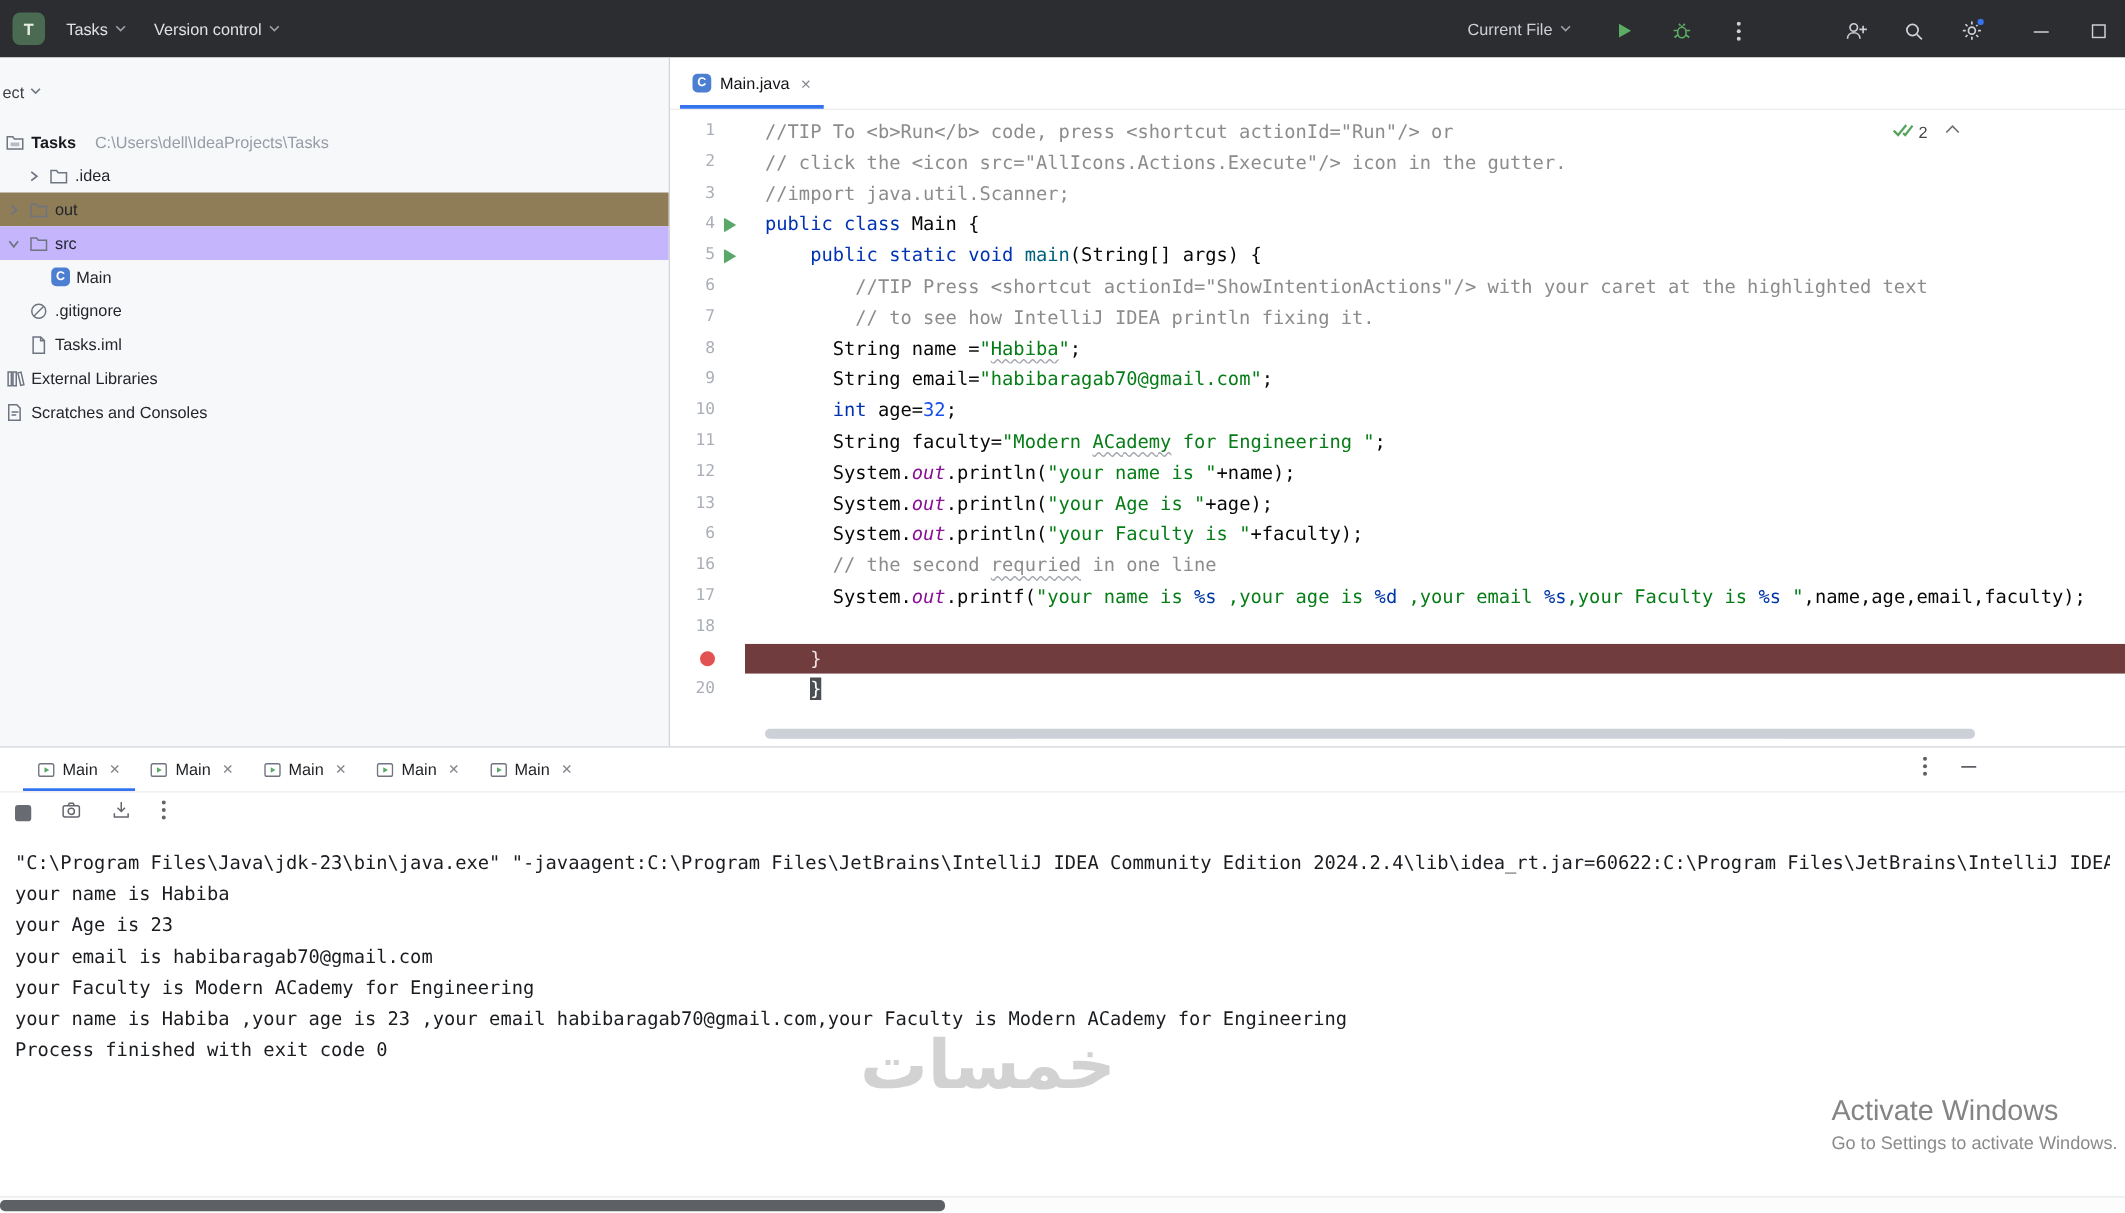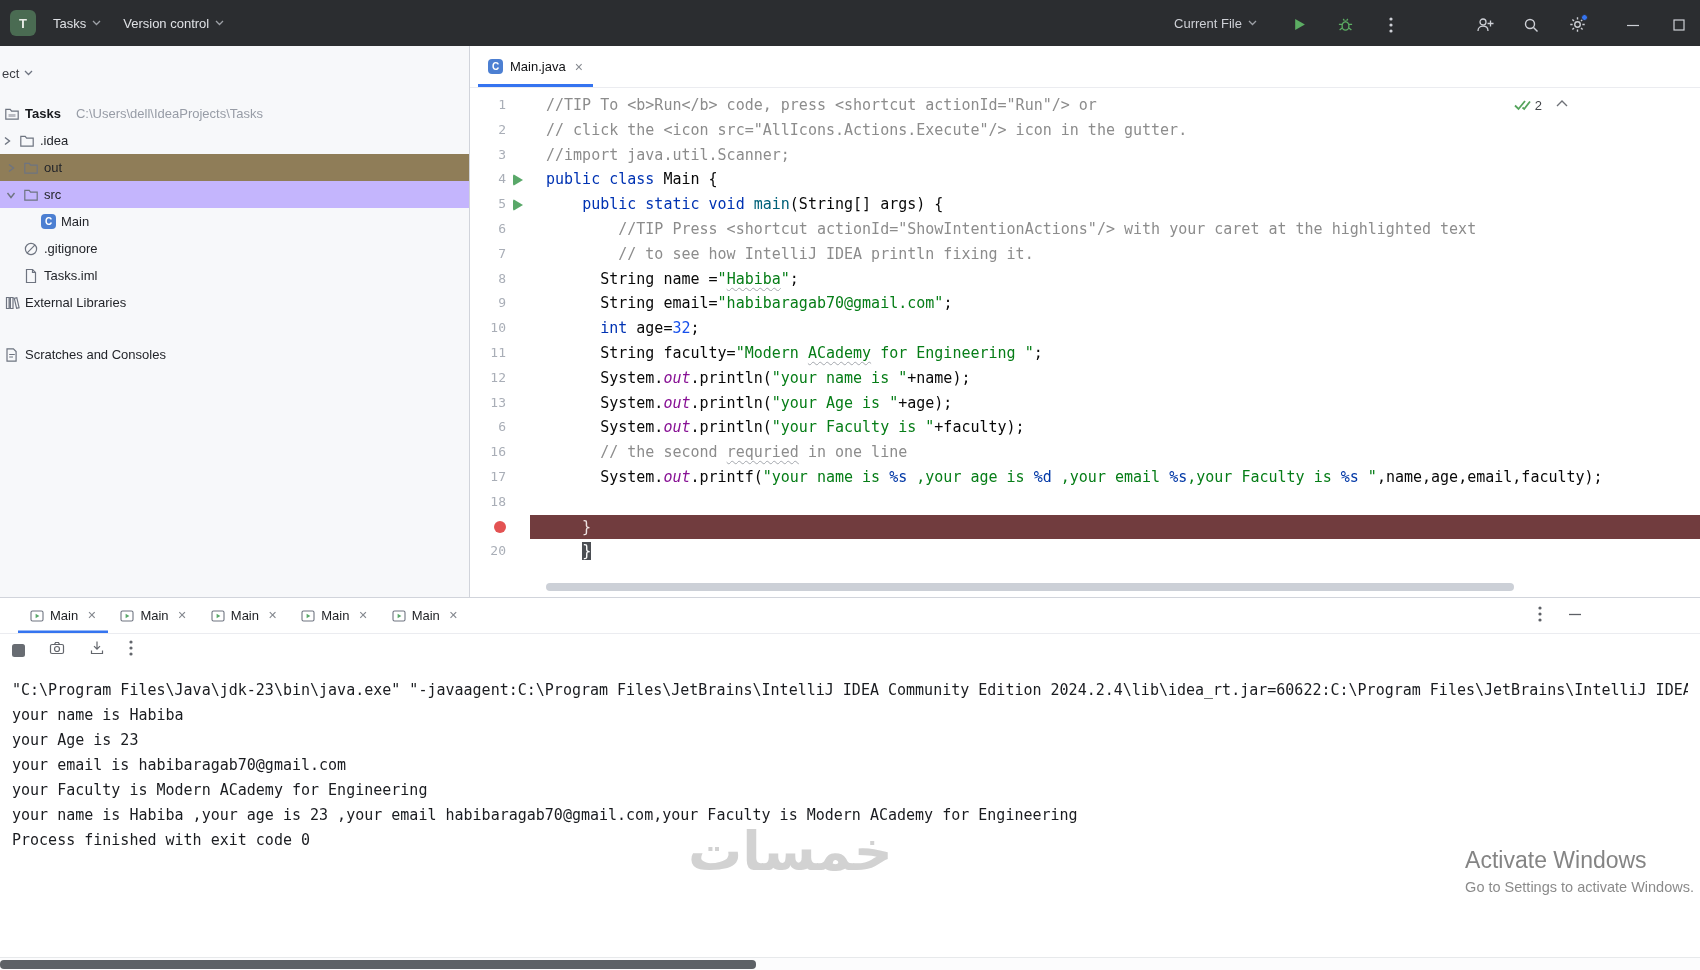--- a/index.html
+++ b/index.html
@@ -13,21 +13,21 @@
   .tb-item{display:flex;align-items:center;gap:6px;padding:5px 7px;border-radius:6px;white-space:nowrap}
   .tb-item .chev{display:inline-flex;color:#9da0a6}
   .tb-right{margin-left:auto;display:flex;align-items:flex-end;gap:24px;color:#ced0d6}
   .tb-icon{display:inline-flex;align-items:center;justify-content:center;width:22px;height:22px;position:relative}
   .grp{margin-left:48px}
   .winbtn{margin-left:10px}
   .notif-dot{position:absolute;top:0;right:0;width:7px;height:7px;border-radius:50%;background:#3574f0;border:1.5px solid #2b2d30}
 
   
   .main{display:flex;height:551px}
-  .project-panel{width:470px;flex:none;background:#f7f8fa;border-right:1px solid #d1d4db;overflow:hidden;font-size:13px}
+  .project-panel{width:536px;flex:none;background:#f7f8fa;border-right:1px solid #d1d4db;overflow:hidden;font-size:13px}
   .panel-header{height:54px;display:flex;align-items:center;gap:5px;padding-left:2px;color:#3c3e44}
   .panel-header .chev{display:inline-flex;color:#6e7480}
   .tree-row{height:27px;display:flex;align-items:center;gap:5px;white-space:nowrap;color:#23252a}
   .hl-drop{background:#8f7d58}
   .hl-selected{background:#c4b5fd}
   .chev-slot{width:14px;display:inline-flex;justify-content:center;color:#6e7480;flex:none}
   .ticon{display:inline-flex;color:#6e7480;flex:none}
   .tlabel{color:#23252a}
   .bold{font-weight:bold;color:#17191d}
   .tpath{color:#979ca6;margin-left:10px}
@@ -72,21 +72,21 @@
   .rp-right{position:absolute;right:118px;top:0;height:100%;display:flex;align-items:center;gap:26px;color:#5d6066}
   .rp-toolbar{display:flex;align-items:center;gap:24px;height:32px;padding-left:12px;color:#63666c}
   .stop-sq{width:13px;height:13px;background:#686c72;border-radius:2.5px;display:inline-block}
   .console{padding:12px 12px 0;font-family:"DejaVu Sans Mono","Liberation Mono",monospace;font-size:15px;line-height:25px;color:#1a1c20}
   .console>div{white-space:pre;overflow:hidden;height:25px}
   .b-scroll{position:absolute;left:0;bottom:0;width:100%;height:13px;border-top:1px solid #e7e9eb;background:#fcfcfd}
   .b-thumb{width:756px;height:9px;margin-top:2px;background:#5d6166;border-radius:4px}
 
   
   .khamsat{position:absolute;left:688px;top:820px;font-family:"DejaVu Sans",sans-serif;font-size:54px;font-weight:bold;color:#d2d2d2;direction:rtl;z-index:5}
-  .activate{position:absolute;right:6px;top:847px;z-index:5;color:#838383}
+  .activate{position:absolute;right:6px;top:875px;z-index:5;color:#838383}
   .activate .t1{font-size:23px;color:rgba(110,110,110,.85)}
   .activate .t2{font-size:14.5px;margin-top:5px;color:rgba(125,125,125,.9);white-space:nowrap}
 </style>
 </head>
 <body>
 
 <div class="app">
 
   <header class="topbar">
     <div class="proj-badge">
@@ -182,21 +182,21 @@
           <div class="tree-row" style="padding-left: 4px;">
             <span class="ticon">
               <svg width="16" height="16" viewBox="0 0 16 16">
                 <path d="M1.8 13.2 V3.4 h4.4 l1.4 1.8 h6.6 v8 z" fill="none" stroke="currentColor" stroke-width="1.2"></path>
                 <rect x="4.5" y="8" width="7" height="3" fill="currentColor" opacity=".45"></rect>
               </svg>
             </span>
             <span class="tlabel bold">Tasks</span>
             <span class="tpath">C:\Users\dell\IdeaProjects\Tasks</span>
           </div>
-          <div class="tree-row" style="padding-left: 0; align-items: center;">
+          <div class="tree-row" style="padding-left: 20px; align-items: center;">
             <span class="chev-slot">
               <svg width="10" height="10" viewBox="0 0 10 10">
                 <polyline points="3,1.5 7.5,5 3,8.5" fill="none" stroke="currentColor" stroke-width="1.4"></polyline>
               </svg>
             </span>
             <span class="ticon">
               <svg width="16" height="16" viewBox="0 0 16 16">
                 <path d="M1.8 13.2 V3.4 h4.4 l1.4 1.8 h6.6 v8 z" fill="none" stroke="currentColor" stroke-width="1.2"></path>
               </svg>
             </span>
@@ -254,21 +254,21 @@
             <span class="tlabel">Tasks.iml</span>
           </div>
           <div class="tree-row" style="padding-left: 4px;">
             <span class="ticon">
               <svg width="16" height="16" viewBox="0 0 16 16" fill="none" stroke="currentColor" stroke-width="1.2">
                 <path d="M2.5 13.5 V2.5 h2.6 v11 z M6.4 13.5 V2.5 h2.6 v11 z M10.3 3.3 l2.5-.6 2.3 10 -2.5.6 z"></path>
               </svg>
             </span>
             <span class="tlabel">External Libraries</span>
           </div>
-          <div class="tree-row" style="padding-left: 4px; margin-top: 25px;">
+          <div class="tree-row" style="padding-left: 4px;">
             <span class="ticon">
               <svg width="16" height="16" viewBox="0 0 16 16" fill="none" stroke="currentColor" stroke-width="1.2">
                 <path d="M3 1.8 h6.4 l2.7 2.7 v9.7 h-9.1 z"></path>
                 <path d="M5.2 7.5 h5.6 M5.2 10 h3.8"></path>
               </svg>
             </span>
             <span class="tlabel">Scratches and Consoles</span>
           </div>
         </div>
     </aside>

